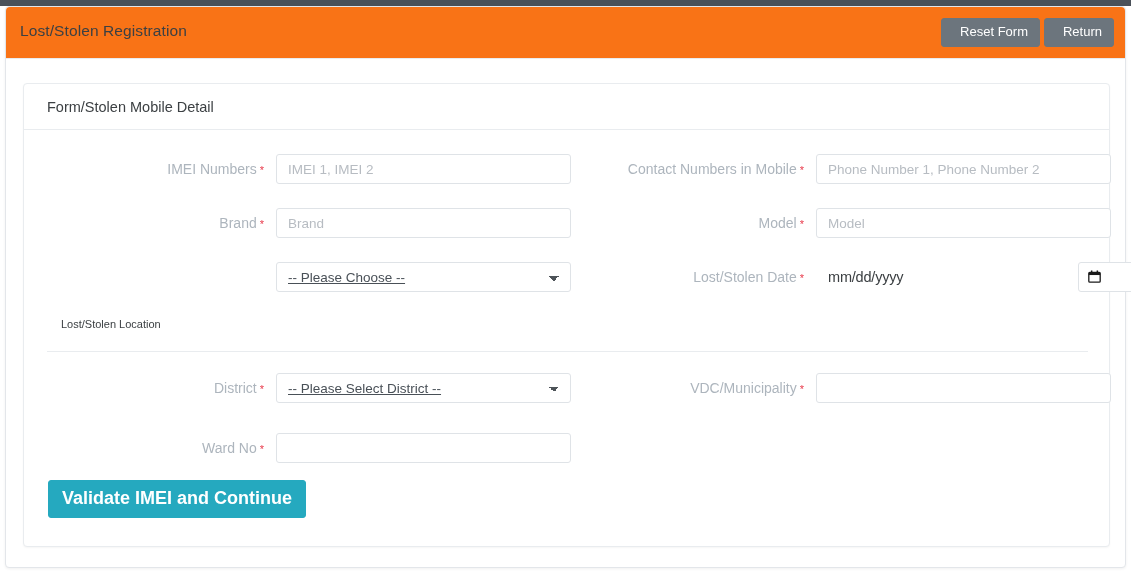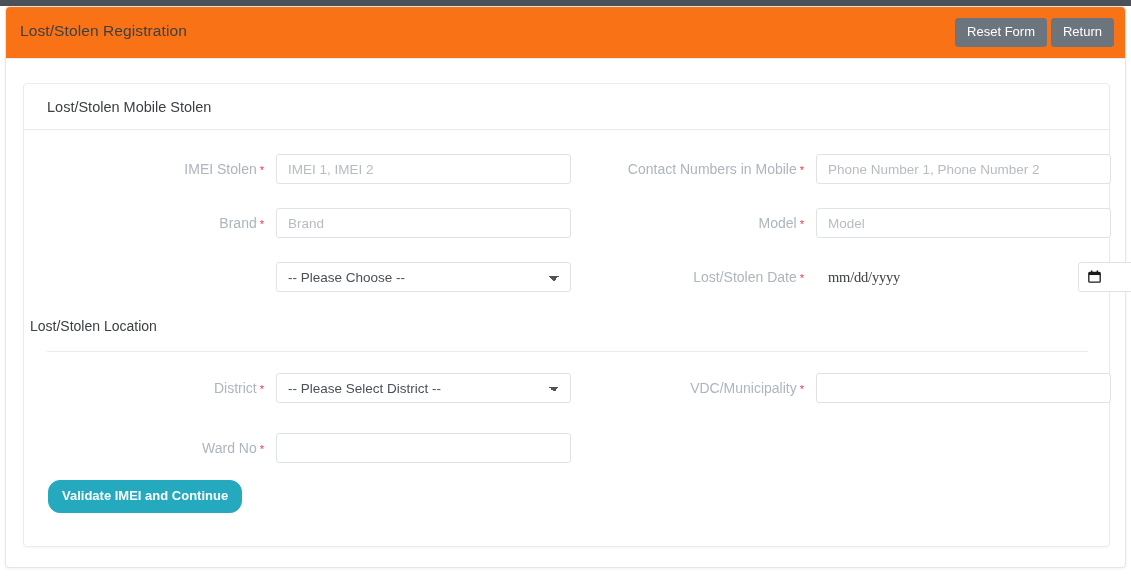--- a/index.html
+++ b/index.html
@@ -60,21 +60,21 @@
     display: flex;
     gap: 4px;
   }
   .btn-secondary {
     background: #6c757d;
     color: #ffffff;
     border: 1px solid #6c757d;
     border-radius: 3px;
     font-size: 13px;
     font-family: "Liberation Sans", sans-serif;
-    padding: 6px 11px 7px 11px;
+    padding: 6px 11px 7px 18px;
     line-height: 1.1;
     cursor: pointer;
   }
 
   
   .inner-panel {
     position: absolute;
     left: 17px;
     top: 76px;
     width: 1087px;
@@ -164,67 +164,68 @@
     color: #495057;
     background-image:
       linear-gradient(45deg, transparent 50%, #4d5358 50%),
       linear-gradient(135deg, #4d5358 50%, transparent 50%);
     background-position:
       calc(100% - 16px) 13px,
       calc(100% - 11px) 13px;
     background-size: 5px 5px, 5px 5px;
     background-repeat: no-repeat;
     cursor: pointer;
+    text-decoration: underline;
   }
 
   
   .date-wrap { position: absolute; left: 262px; top: 0; width: 295px; height: 30px; }
   .date-wrap .ctrl { left: 0; width: 295px; }
   .date-text {
     position: absolute;
     left: 12px;
     top: 0;
     line-height: 30px;
     font-size: 14.5px;
     color: #3c4043;
-    font-family: Liberation Serif, serif;
+    font-family: Liberation Sans, sans-serif;
     letter-spacing: -0.2px;
     pointer-events: none;
   }
   .cal-icon {
     position: absolute;
     right: 10px;
     top: 8px;
     width: 13px;
     height: 13px;
     pointer-events: none;
   }
 
   
   .subsection-title {
     position: absolute;
-    left: 6px;
-    font-size: 14px;
+    left: 37px;
+    font-size: 11px;
     color: #3c4043;
   }
   .divider {
     position: absolute;
     left: 23px;
     width: 1041px;
     height: 1px;
     background: #e9ecef;
   }
 
   .btn-primary {
     position: absolute;
     background: #25a9bf;
     color: #ffffff;
     border: 1px solid #25a9bf;
-    border-radius: 12px;
-    font-size: 13px;
+    border-radius: 3px;
+    font-size: 18px;
     font-weight: 700;
     font-family: "Liberation Sans", sans-serif;
     padding: 8px 13px 9px 13px;
     line-height: 1.05;
     cursor: pointer;
   }
 </style>
 </head>
 <body>
 
@@ -236,28 +237,28 @@
     <div class="card-header-title">Lost/Stolen Registration</div>
     <div class="header-actions">
       <button class="btn-secondary">Reset Form</button>
       <button class="btn-secondary">Return</button>
     </div>
   </div>
 
   <div class="inner-panel">
 
     <div class="panel-header">
-      <div class="panel-header-title">Lost/Stolen Mobile Stolen</div>
+      <div class="panel-header-title">Form/Stolen Mobile Detail</div>
     </div>
 
     <div class="panel-body">
 
       <div class="form-row" style="top: 24px;">
         <div class="fgroup left">
-          <div class="lbl"><span>IMEI Stolen</span><span class="req">*</span></div>
+          <div class="lbl"><span>IMEI Numbers</span><span class="req">*</span></div>
           <input class="ctrl" type="text" placeholder="IMEI 1, IMEI 2" style="">
         </div>
         <div class="fgroup right">
           <div class="lbl"><span>Contact Numbers in Mobile</span><span class="req">*</span></div>
           <input class="ctrl" type="text" placeholder="Phone Number 1, Phone Number 2" style="">
         </div>
       </div>
 
       <div class="form-row" style="top: 78px;">
         <div class="fgroup right">

